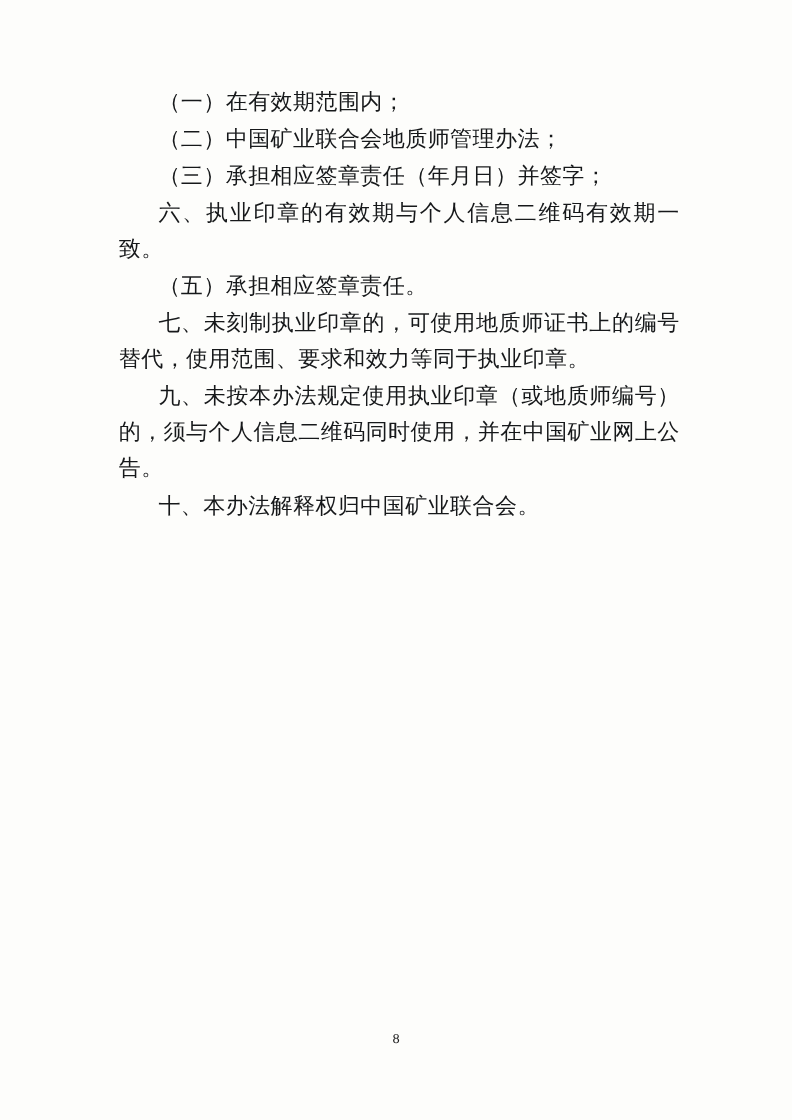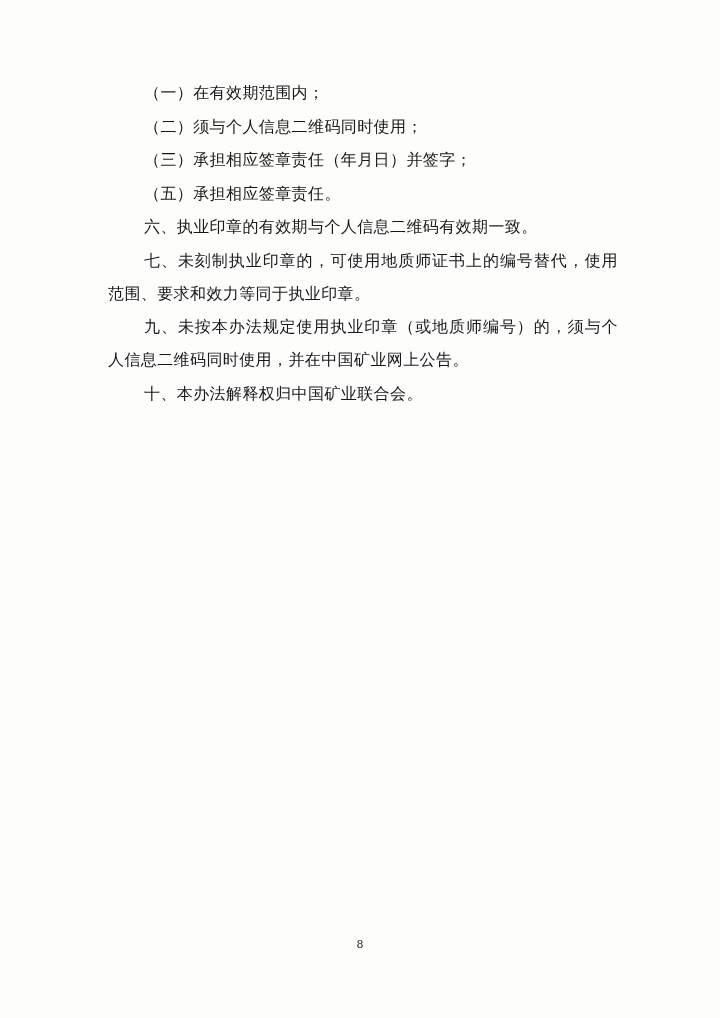--- a/index.html
+++ b/index.html
@@ -23,21 +23,21 @@
     height: 1018px;
     background: #fdfdfb;
   }
   .content {
     position: absolute;
     left: 108px;
     top: 76px;
     width: 510px;
   }
   .para {
-    font-size: 16px;
+    font-size: 20px;
     line-height: 33px;
     text-align: justify;
     text-justify: inter-ideograph;
     margin: 0 0 0.5px 0;
     letter-spacing: 0.4px;
     color: #16181a;
   }
   .indent {
     text-indent: 36px;
   }
@@ -51,22 +51,22 @@
     font-family: "DejaVu Serif", "Liberation Serif", serif;
     color: #1a1a1a;
   }
 </style>
 </head>
 <body>
 
 <div class="page">
   <div class="content">
     <p class="para indent">（一）在有效期范围内；</p>
-    <p class="para indent">（二）须与个人信息二维码同时使用；</p>
+    <p class="para indent">（二）中国矿业联合会地质师管理办法；</p>
     <p class="para indent">（三）承担相应签章责任（年月日）并签字；</p>
+    <p class="para indent">六、执业印章的有效期与个人信息二维码有效期一致。</p>
     <p class="para indent">（五）承担相应签章责任。</p>
-    <p class="para indent">六、执业印章的有效期与个人信息二维码有效期一致。</p>
     <p class="para indent">七、未刻制执业印章的，可使用地质师证书上的编号替代，使用范围、要求和效力等同于执业印章。</p>
     <p class="para indent">九、未按本办法规定使用执业印章（或地质师编号）的，须与个人信息二维码同时使用，并在中国矿业网上公告。</p>
     <p class="para indent">十、本办法解释权归中国矿业联合会。</p>
   </div>
   <div class="page-number">8</div>
 </div>
 
 </body></html>

